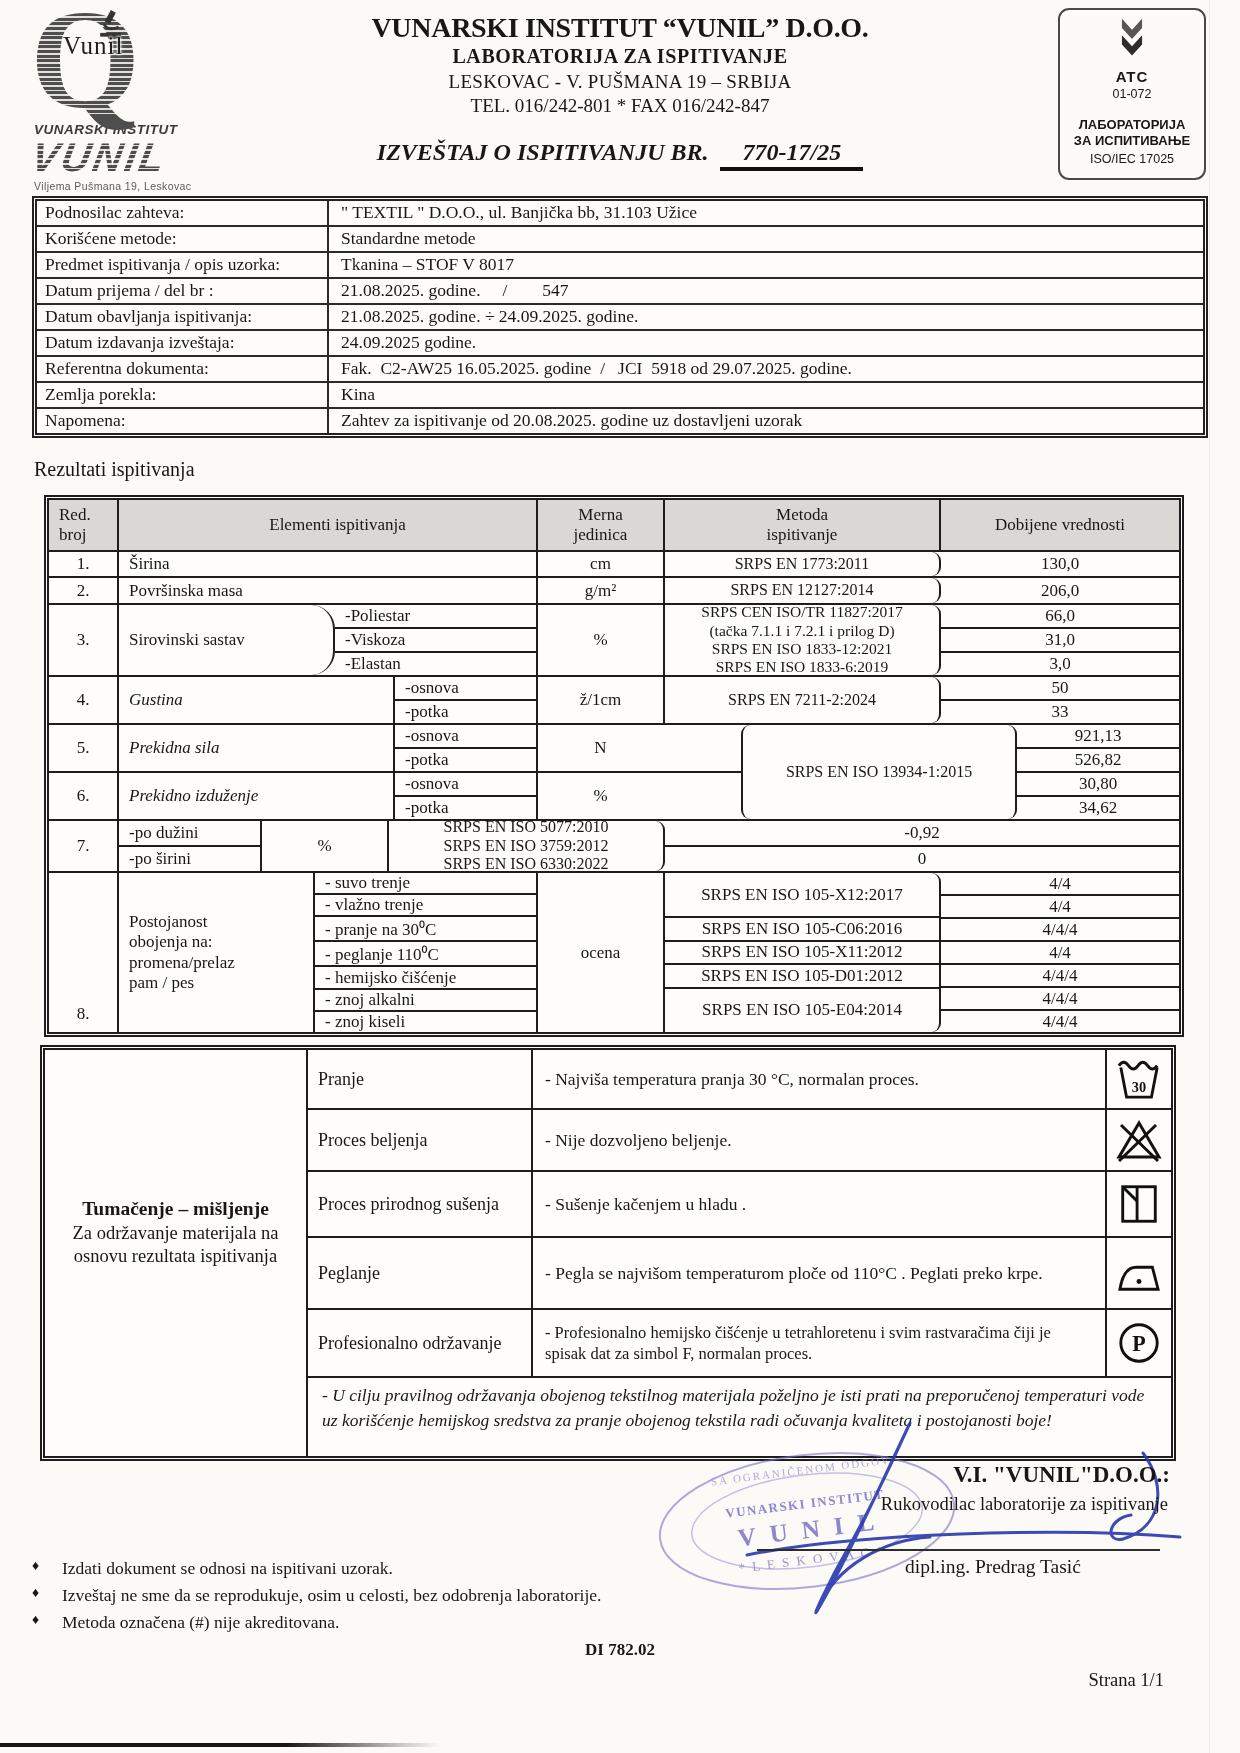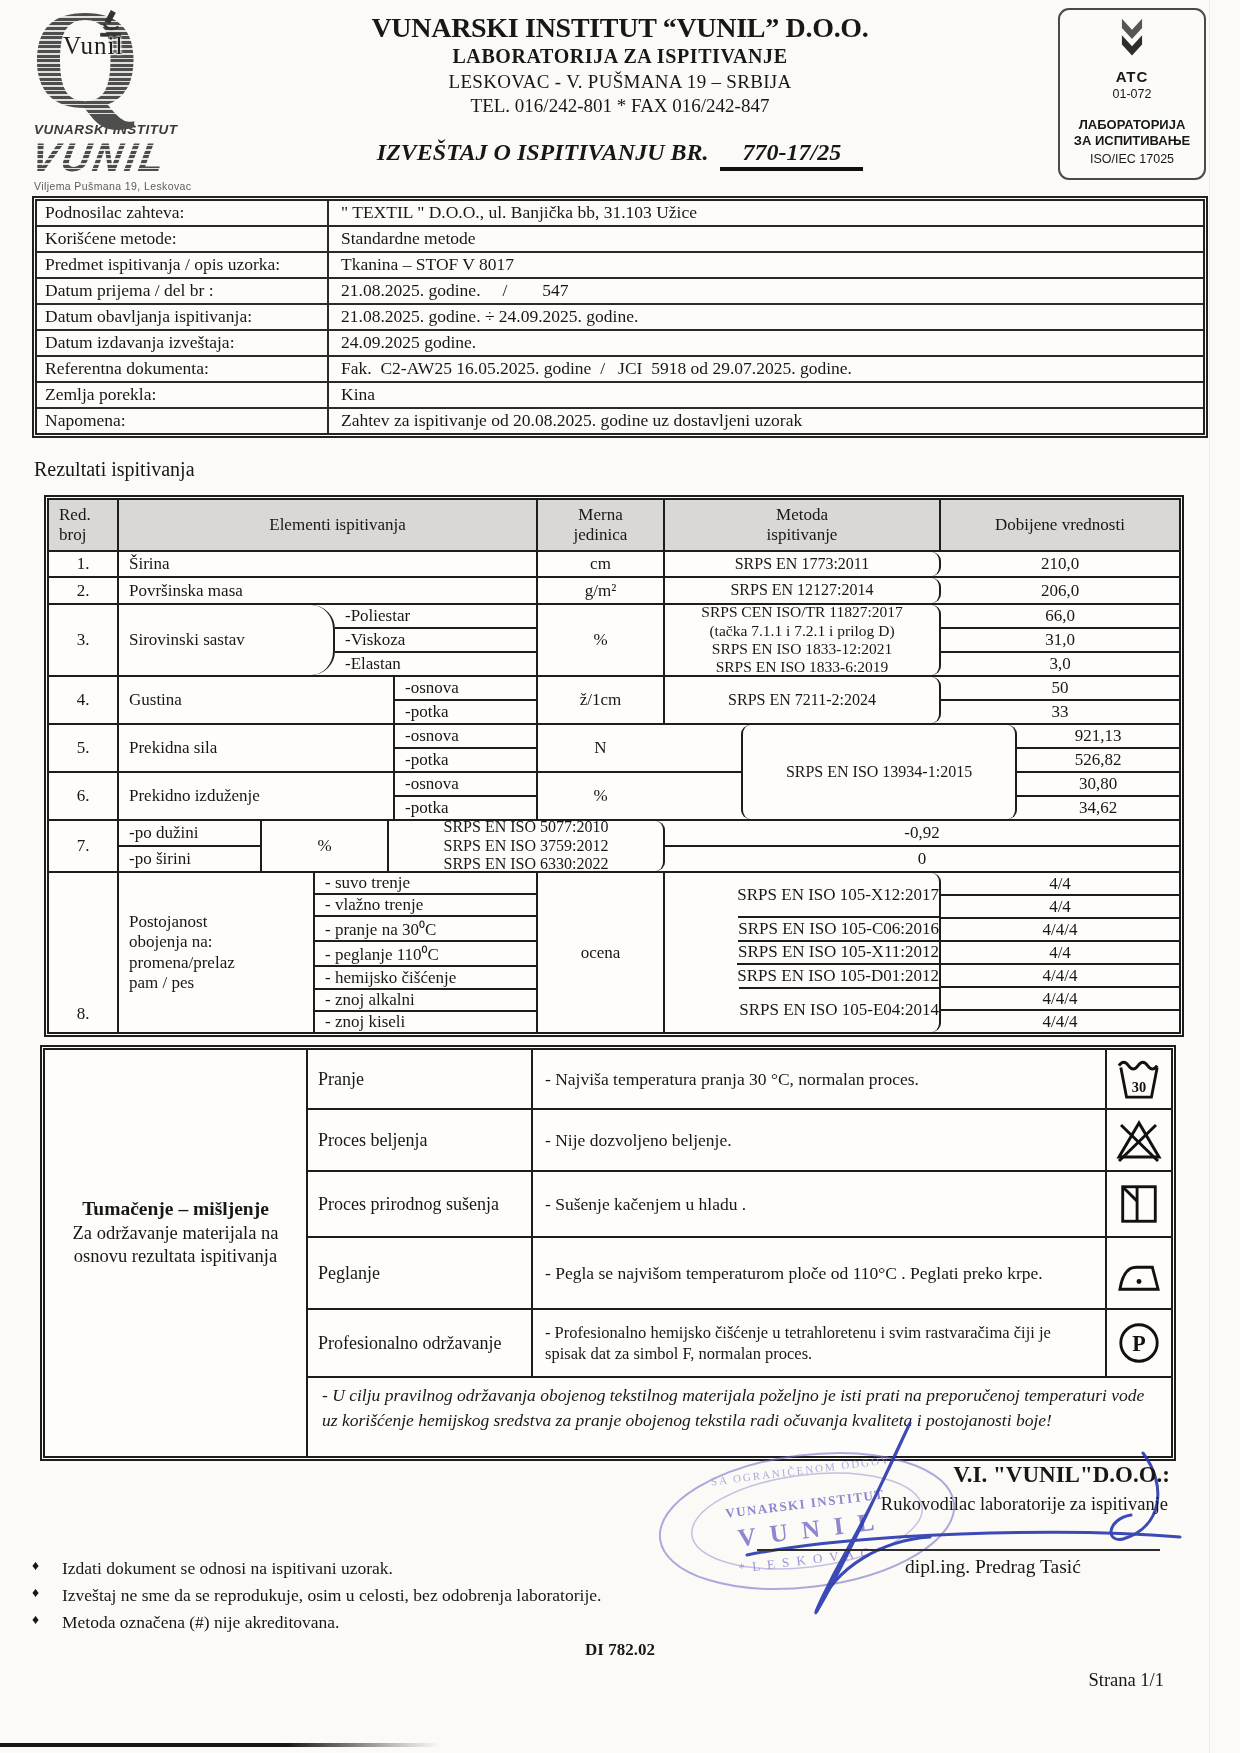--- a/index.html
+++ b/index.html
@@ -56,21 +56,21 @@
   .sect-heading { margin:20px 0 0 34px; font-size:20px; }
   .rtable { margin:14px 0 0 44px; width:1140px; border:5px double #1d1d1d; background:#fefdfb; }
   .band { display:flex; border-top:2px solid #1d1d1d; align-items:stretch; }
   .band:first-child { border-top:0; }
   .h-hdr{height:50px;background:#d9d8d5;} .h26{height:26px;} .h27{height:27px;}
   .h72{height:72px;} .h48{height:48px;} .h96{height:96px;} .h52{height:52px;} .h161{height:161px;}
   .cell { border-right:2px solid #1d1d1d; display:flex; flex-direction:column;
           align-items:center; justify-content:center; text-align:center; font-size:17px; line-height:1.15; }
   .lastc { border-right:0 !important; }
   .w-num{width:70px;} .w-elem{width:419px;padding-left:20px;} .w-unit{width:127px;} .w-meth{width:276px;} .w-val{flex:1;}
-  .w216{width:216px;border-radius:24px;} .w203{width:203px;} .w276{width:276px;} .w143{width:143px;} .w196{width:196px;} .w223{width:223px;}
+  .w216{width:216px;border-radius:24px;} .w203{width:203px;} .w276{width:276px;font-style:italic;} .w143{width:143px;} .w196{width:196px;} .w223{width:223px;}
   .al { align-items:flex-start; text-align:left; padding-left:10px; }
   .stack { display:flex; flex-direction:column; border-right:2px solid #1d1d1d; }
   .stack > div { flex:1; border-top:2px solid #1d1d1d; display:flex; align-items:center; font-size:17px; }
   .stack > div:first-child { border-top:0; }
   .stack.cen > div { justify-content:center; text-align:center; }
   .stack.lft > div { padding-left:10px; }
   .meth { font-size:16px; line-height:1.18;border-radius:9px; }
   .half { display:flex; flex:1; border-top:2px solid #1d1d1d; }
   .half:first-child { border-top:0; }
   .lbl2 { font-size:17px; line-height:1.2; }
@@ -213,21 +213,21 @@
           <div>ispitivanje</div>
       </div>
       <div class="cell w-val lastc">Dobijene vrednosti</div>
     </div>
 
     <div class="band h26">
       <div class="cell w-num">1.</div>
       <div class="cell w-elem al" style="justify-content:center;">Širina</div>
       <div class="cell w-unit">cm</div>
       <div class="cell w-meth meth">SRPS EN 1773:2011</div>
-      <div class="cell w-val lastc">210,0</div>
+      <div class="cell w-val lastc">130,0</div>
     </div>
 
     <div class="band h27">
       <div class="cell w-num">2.</div>
       <div class="cell w-elem al" style="justify-content:center;">Površinska masa</div>
       <div class="cell w-unit">g/m²</div>
       <div class="cell w-meth meth">SRPS EN 12127:2014</div>
       <div class="cell w-val lastc">206,0</div>
     </div>
 
@@ -327,21 +327,21 @@
       <div class="stack w223 lft">
         <div>- suvo trenje</div>
         <div>- vlažno trenje</div>
         <div>- pranje na 30⁰C</div>
         <div>- peglanje 110⁰C</div>
         <div>- hemijsko čišćenje</div>
         <div>- znoj alkalni</div>
         <div>- znoj  kiseli</div>
       </div>
       <div class="cell w-unit">ocena</div>
-      <div class="stack w-meth cen meth" style="width:276px;align-items:flex-end;">
+      <div class="stack w-meth cen meth" style="width:276px;">
         <div style="flex:2;">SRPS EN ISO 105-X12:2017</div>
         <div style="flex:1;">SRPS EN ISO 105-C06:2016</div>
         <div style="flex:1;">SRPS EN ISO 105-X11:2012</div>
         <div style="flex:1;">SRPS EN ISO 105-D01:2012</div>
         <div style="flex:2;">SRPS EN ISO 105-E04:2014</div>
       </div>
       <div class="stack w-val cen lastc">
         <div>4/4</div>
         <div>4/4</div>
         <div>4/4/4</div>

